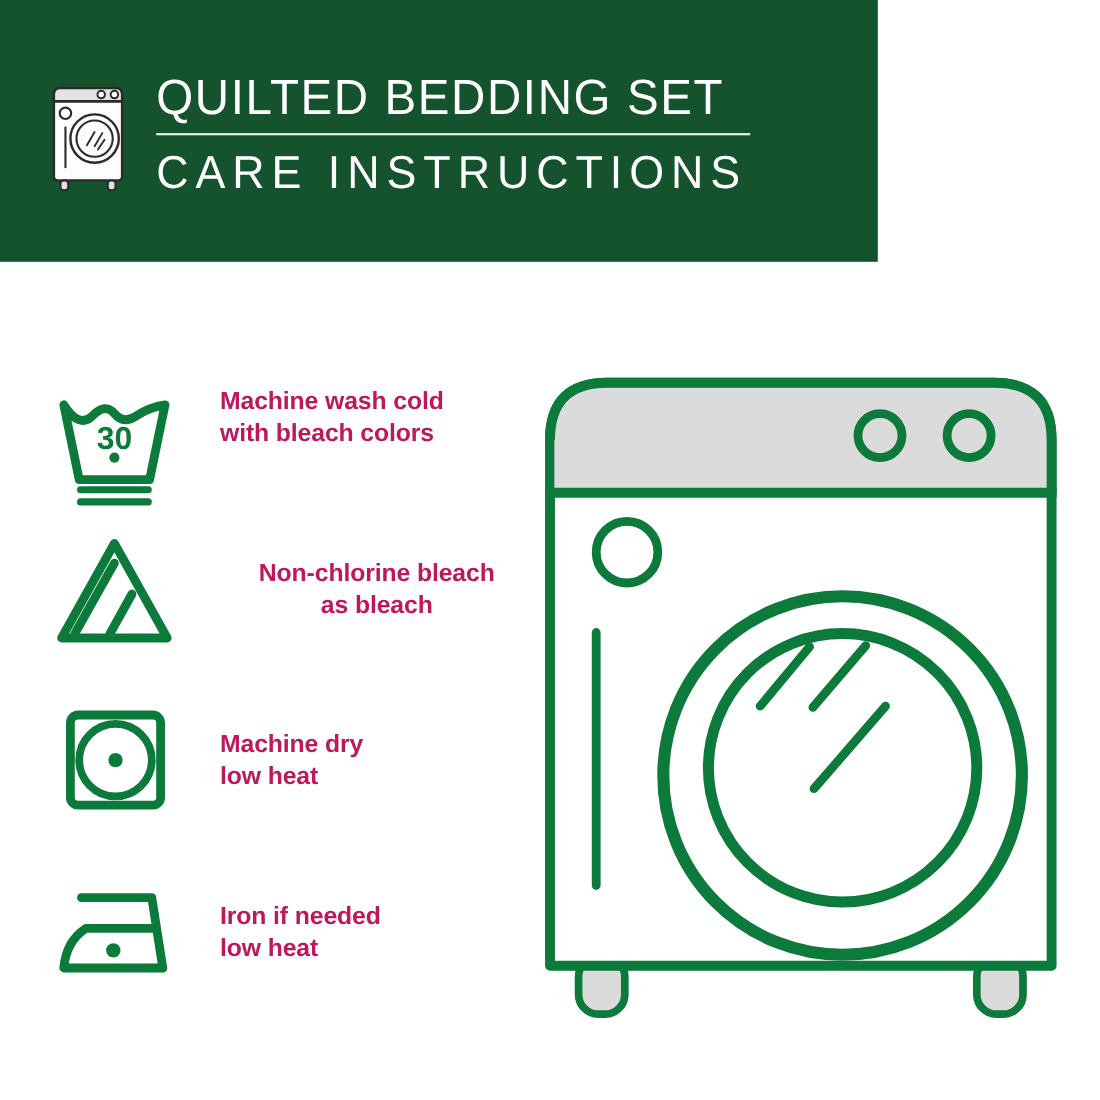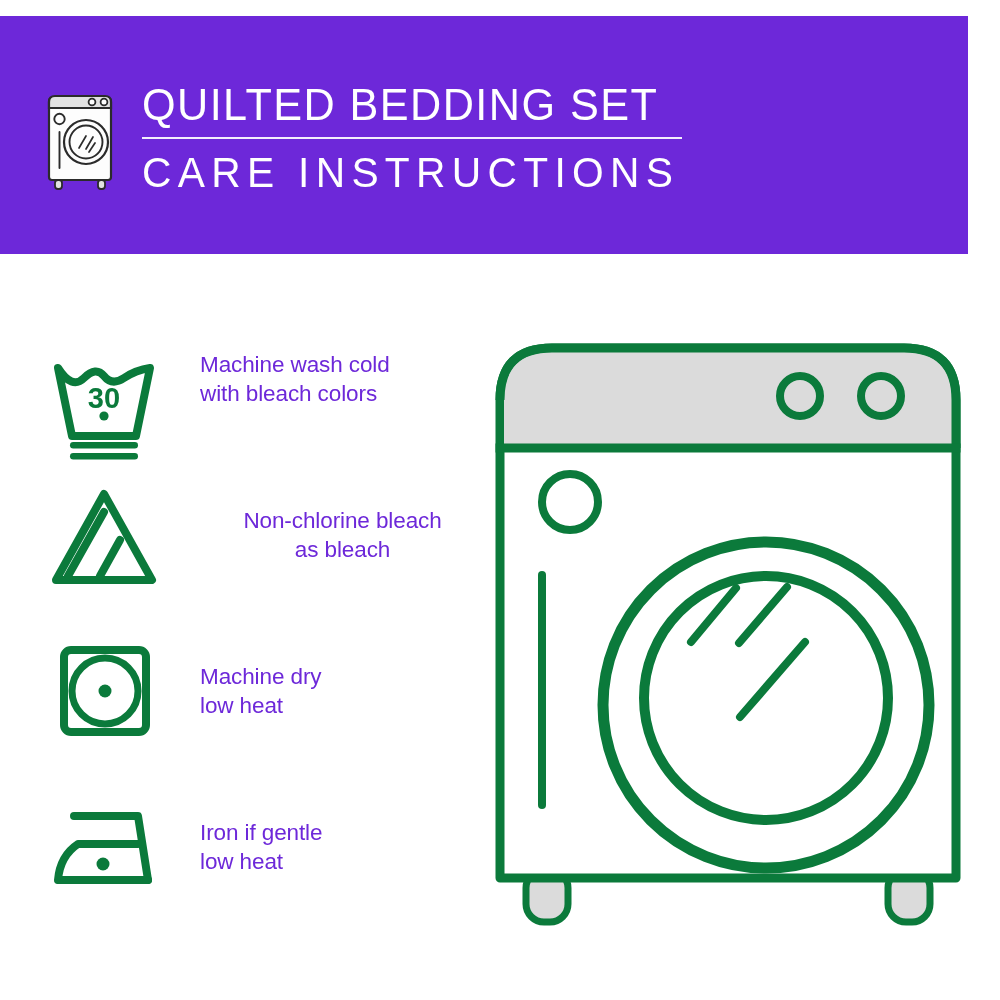--- a/index.html
+++ b/index.html
@@ -16,24 +16,24 @@
     width: 1000px;
     height: 1000px;
     background: #ffffff;
     overflow: hidden;
   }
 
   
   #header {
     position: absolute;
     left: 0;
-    top: 16px;
-    width: 968px;
+    top: 0;
+    width: 798px;
     height: 238px;
-    background: #6d28d9;
+    background: #14532d;
   }
   #header-logo {
     position: absolute;
     left: 44px;
     top: 68px;
     width: 76px;
     height: 108px;
   }
   #header-text {
     position: absolute;
@@ -94,22 +94,22 @@
     height: 112px;
   }
   .care-text {
     position: absolute;
     left: 200px;
     top: 0;
     width: 285px;
     font-family: "Liberation Sans", sans-serif;
     font-size: 22.5px;
     line-height: 29px;
-    color: #6d28d9;
-    font-weight: 400;
+    color: #be185d;
+    font-weight: 700;
     letter-spacing: -0.1px;
   }
   .care-text .ln { display: block; }
 
   
   #washer-illustration {
     position: absolute;
     left: 488px;
     top: 330px;
     width: 490px;
@@ -217,21 +217,21 @@
           <g fill="none" stroke="#0B7A3B" stroke-width="8" stroke-linecap="round" stroke-linejoin="round">
 
             <path d="M22 12 L86 12 L96 76"></path>
 
             <path d="M86 40 L26 40 Q8 52 6 76 L96 76"></path>
           </g>
           <circle cx="51" cy="60" r="6.5" fill="#0B7A3B"></circle>
         </svg>
       </div>
       <div class="care-text" style="top:22px;">
-        <span class="ln">Iron if gentle</span>
+        <span class="ln">Iron if needed</span>
         <span class="ln">low heat</span>
       </div>
     </div>
 
   </div>
 
   <div id="washer-illustration">
     <svg viewBox="0 0 490 600" width="490" height="600" aria-hidden="true">
 
       <g>

